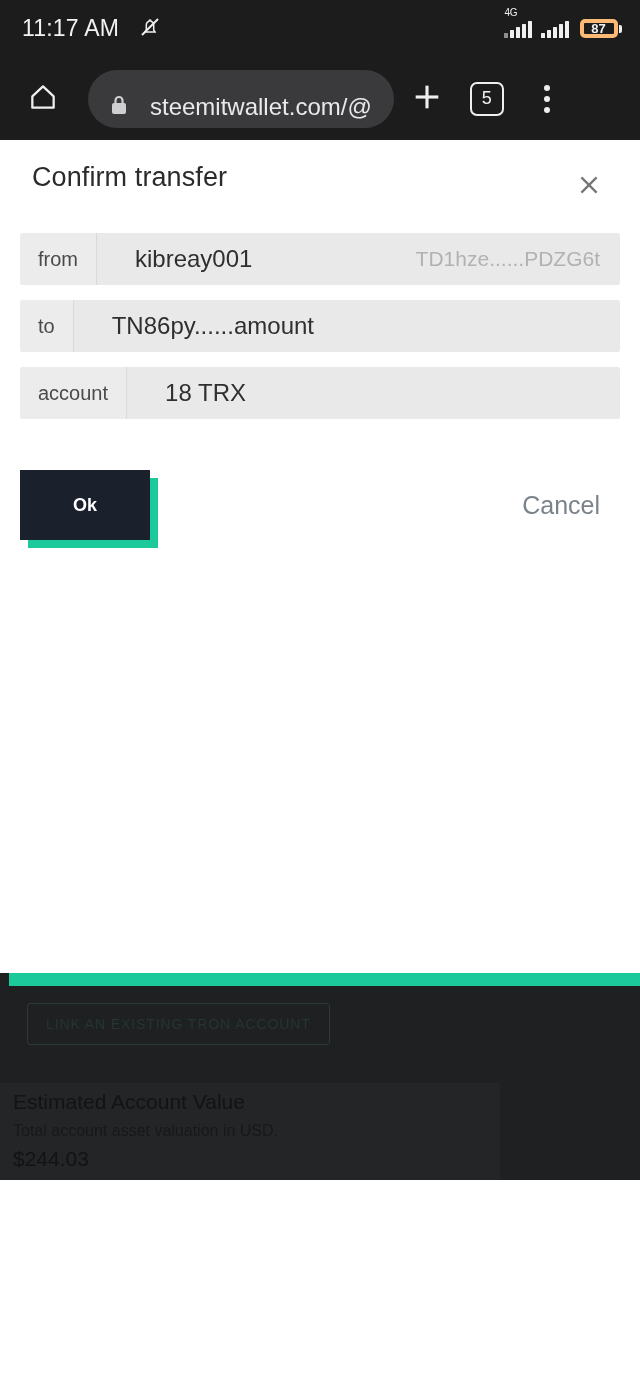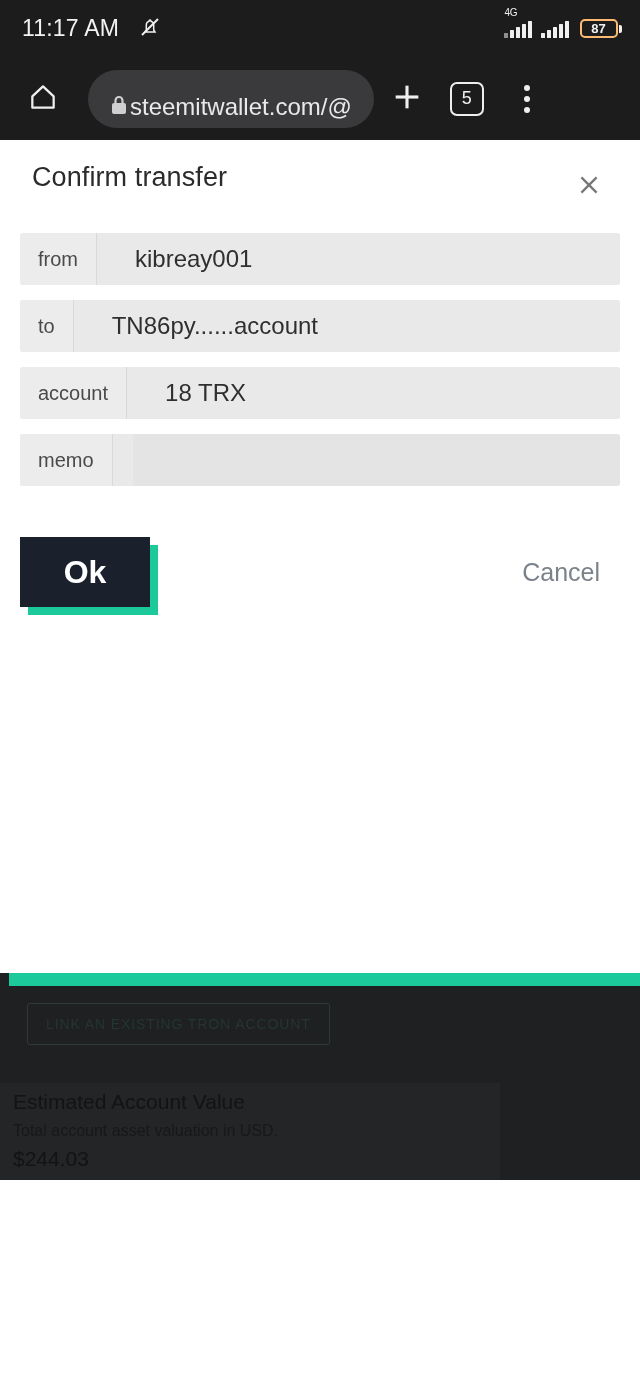--- a/index.html
+++ b/index.html
@@ -68,21 +68,21 @@
   .bars i:nth-child(3) { height: 11px; }
   .bars i:nth-child(4) { height: 14px; }
   .bars i:nth-child(5) { height: 17px; }
   .bars.dim i:nth-child(1) { opacity: .55; }
   .battery {
     display: flex;
     align-items: center;
     margin-left: 2px;
   }
   .batt-body {
-    border: 2px solid #fdba74;
+    border: 4px solid #fdba74;
     border-radius: 5px;
     height: 19px;
     min-width: 38px;
     display: flex;
     align-items: center;
     justify-content: center;
     box-sizing: border-box;
   }
   .batt-num {
     font-size: 13px;
@@ -110,21 +110,21 @@
     gap: 6px;
   }
   .chip {
     flex: 0 1 auto;
     background: #3a3a3c;
     border-radius: 34px;
     height: 58px;
     display: flex;
     align-items: center;
     padding: 16px 22px 0 20px;
-    gap: 0;
+    gap: 20px;
     box-sizing: border-box;
     margin-left: 10px;
     max-width: 320px;
   }
   .url-text {
     color: #e9e9ea;
     font-size: 24px;
     white-space: nowrap;
     overflow: hidden;
   }
@@ -249,21 +249,21 @@
     background: #1bc99a;
   }
   .ok-btn {
     position: absolute;
     left: 0;
     top: 0;
     width: 130px;
     height: 70px;
     background: #1a202c;
     color: #ffffff;
-    font-size: 32px;
+    font-size: 18px;
     font-weight: bold;
     display: flex;
     align-items: center;
     justify-content: center;
     border: none;
     font-family: "Liberation Sans", sans-serif;
     cursor: pointer;
     padding: 0;
   }
   .cancel-btn {
@@ -429,43 +429,38 @@
       </span>
     </div>
   </div>
 
   <div class="form">
 
     <div class="row">
       <div class="label">from</div>
       <div class="value">
         <span>kibreay001</span>
+        <span class="ghost">TD1hze......PDZG6t</span>
       </div>
     </div>
 
     <div class="row">
       <div class="label">to</div>
       <div class="value">
-        <span>TN86py......account</span>
+        <span>TN86py......amount</span>
       </div>
     </div>
 
     <div class="row">
       <div class="label">account</div>
       <div class="value">
         <span>18  TRX</span>
       </div>
     </div>
 
-    <div class="row memo">
-      <div class="label">memo</div>
-      <div class="value">
-        <span></span>
-      </div>
-    </div>
 
   </div>
 
   <div class="actions">
     <div class="ok-wrap">
       <div class="ok-shadow"></div>
       <button class="ok-btn">Ok</button>
     </div>
     <button class="cancel-btn">Cancel</button>
   </div>

